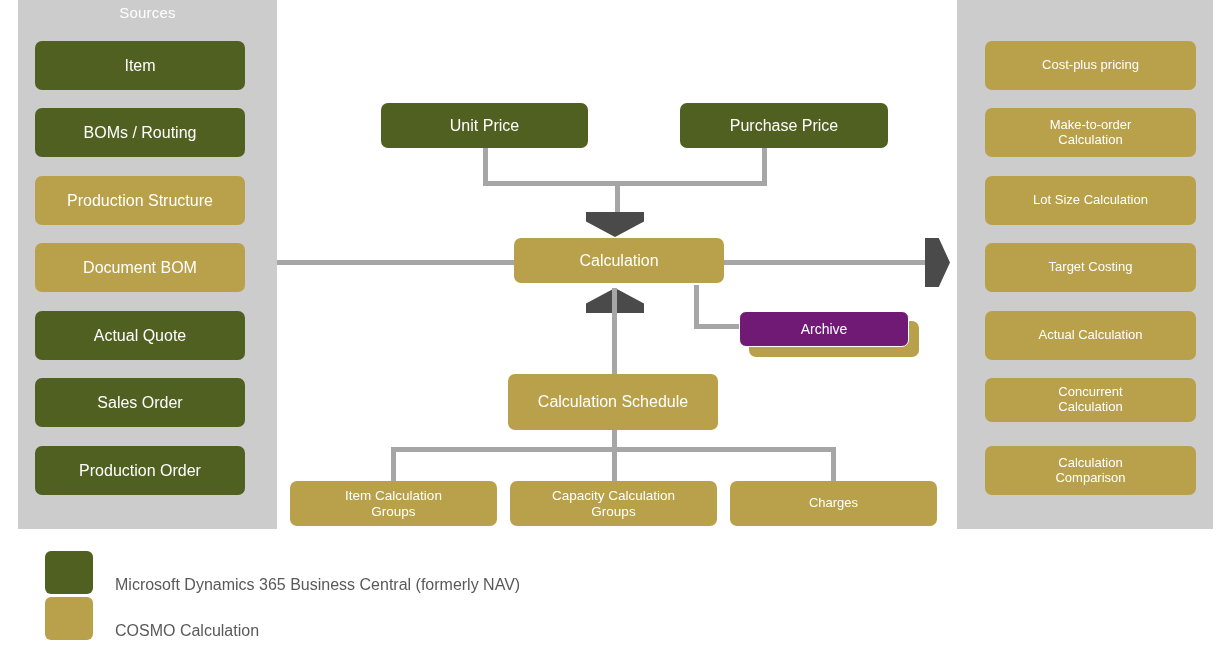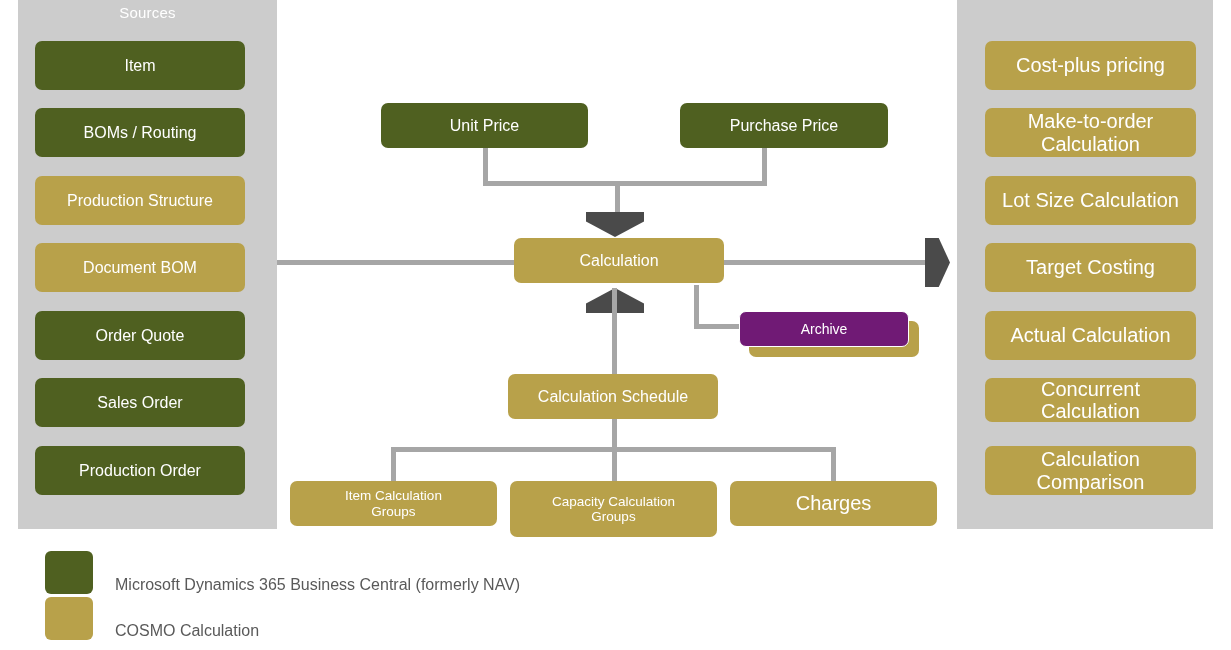--- a/index.html
+++ b/index.html
@@ -48,21 +48,21 @@
     justify-content: center;
     text-align: center;
     line-height: 1.12;
     padding: 12px 6px;
     font-weight: 400;
   }
   .green { background: #4F6020; }
   .gold  { background: #B8A14A; }
 
   .node.small { font-size: 13.5px; }
-  .node.mid   { font-size: 20px; }
+  .node.mid   { font-size: 13px; }
   .node.big   { font-size: 16px; }
 
   
   .line {
     position: absolute;
     background: #a6a6a6;
   }
   .line.h { height: 5px; }
   .line.v { width: 5px; }
 
@@ -137,21 +137,21 @@
   </div>
 
   <div class="node green big" style="left:35px; top:41px; width:210px; height:49px;">Item</div>
 
   <div class="node gold big" style="left:35px; top:176px; width:210px; height:49px;">Production Structure</div>
 
   <div class="node green big" style="left:35px; top:108px; width:210px; height:49px;">BOMs / Routing</div>
 
   <div class="node gold big" style="left:35px; top:243px; width:210px; height:49px;">Document BOM</div>
 
-  <div class="node green big" style="left:35px; top:311px; width:210px; height:49px;">Order Quote</div>
+  <div class="node green big" style="left:35px; top:311px; width:210px; height:49px;">Actual Quote</div>
 
   <div class="node green big" style="left:35px; top:378px; width:210px; height:49px;">Sales Order</div>
 
   <div class="node green big" style="left:35px; top:446px; width:210px; height:49px;">Production Order</div>
 
   <div class="panel" id="panel-results"></div>
 
   <div class="node gold mid" style="left:985px; top:41px; width:211px; height:49px;">Cost-plus pricing</div>
 
   <div class="node gold mid" style="left:985px; top:108px; width:211px; height:49px; white-space:pre-line;">Make-to-order
@@ -202,26 +202,26 @@
 
   <div class="node green big" style="left:680px; top:103px; width:208px; height:45px;">Purchase Price</div>
 
   <div class="node gold big" style="left:514px; top:238px; width:210px; height:45px;">Calculation</div>
 
   <div id="archive-wrap" style="left:739px; top:311px; width:180px; height:46px;">
     <div id="archive-back"></div>
     <div id="archive-front">Archive</div>
   </div>
 
-  <div class="node gold big" style="left:508px; top:374px; width:210px; height:45px;">Calculation Schedule</div>
+  <div class="node gold big" style="left:508px; top:374px; width:210px; height:56px;">Calculation Schedule</div>
 
   <div class="node gold small" style="left:290px; top:481px; width:207px; height:45px; white-space:pre-line;">Item Calculation
 Groups</div>
 
-  <div class="node gold small" style="left:510px; top:481px; width:207px; height:56px; white-space:pre-line;">Capacity Calculation
+  <div class="node gold small" style="left:510px; top:481px; width:207px; height:45px; white-space:pre-line;">Capacity Calculation
 Groups</div>
 
   <div class="node gold mid" style="left:730px; top:481px; width:207px; height:45px;">Charges</div>
 
   <div id="legend">
 
     <div class="legend-row">
       <div class="legend-swatch" style="background:#4F6020;"></div>
       <div class="legend-label">Microsoft Dynamics 365 Business Central (formerly NAV)</div>
     </div>

